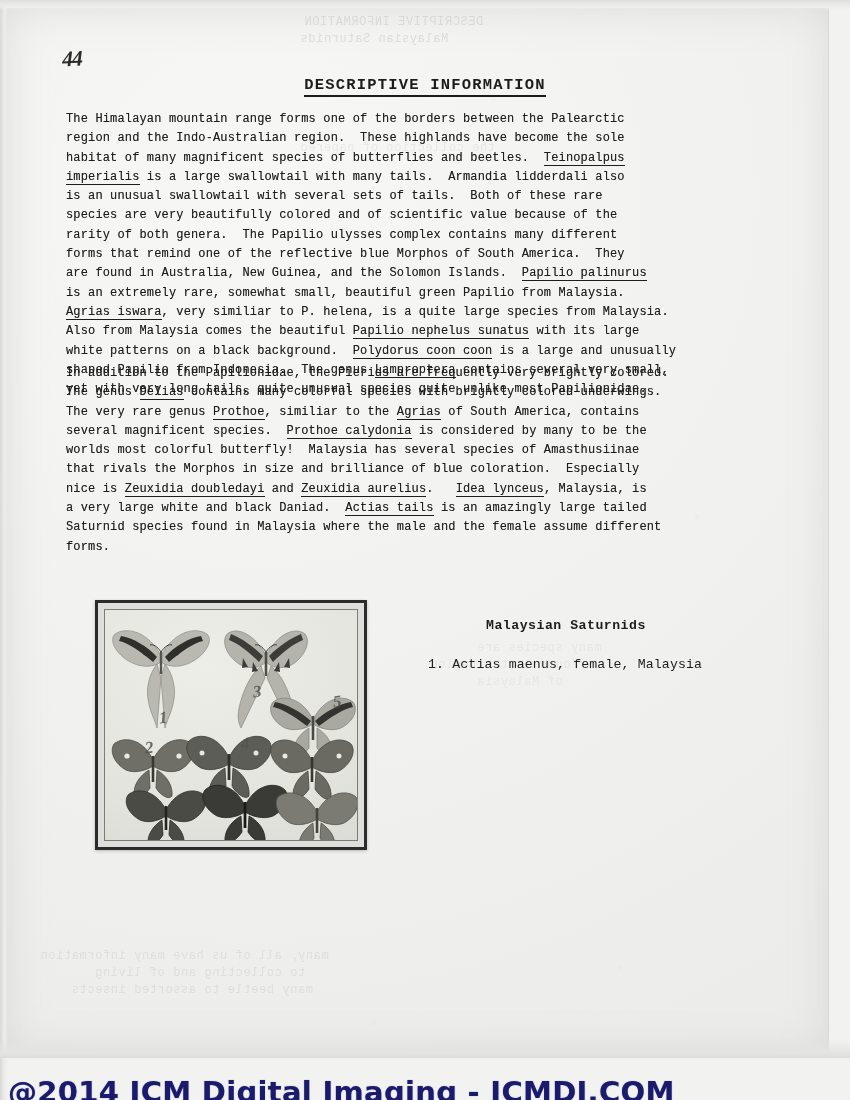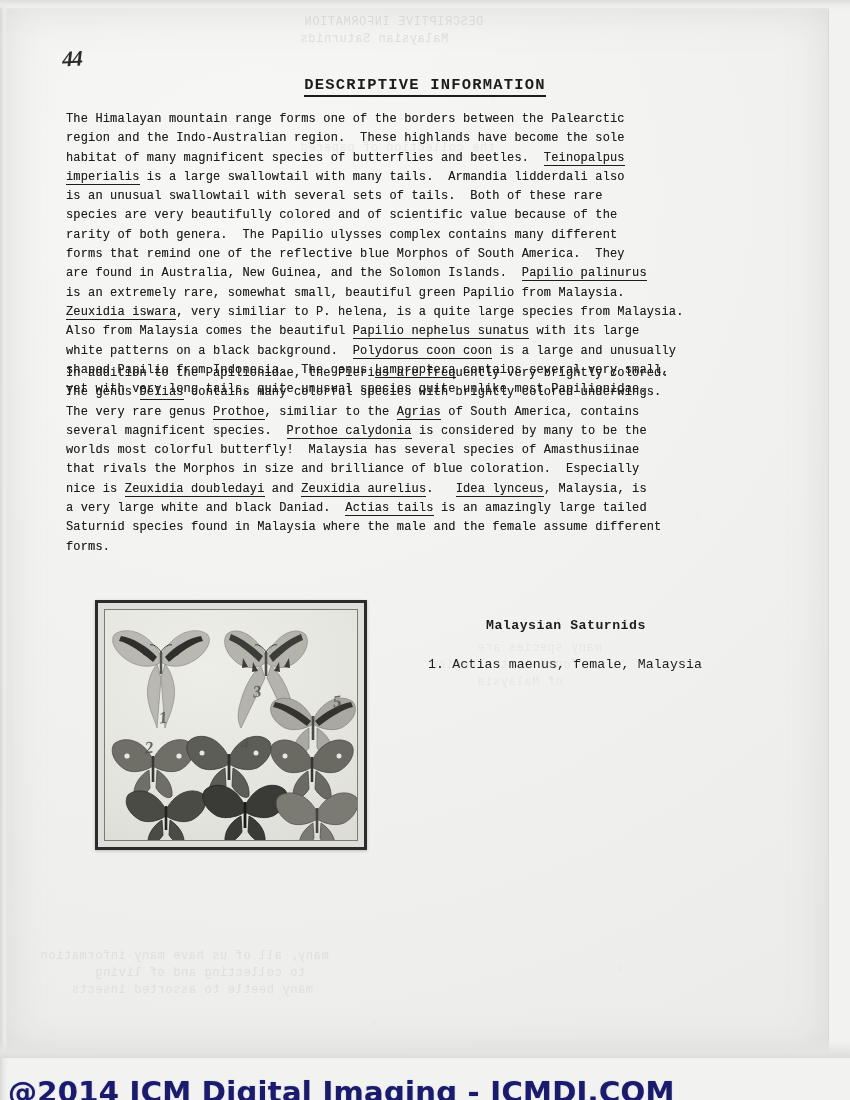--- a/index.html
+++ b/index.html
@@ -242,21 +242,21 @@
   <div class="body-text" id="para-1">The Himalayan mountain range forms one of the borders between the Palearctic
 region and the Indo-Australian region.  These highlands have become the sole
 habitat of many magnificent species of butterflies and beetles.  <u>Teinopalpus</u>
 <u>imperialis</u> is a large swallowtail with many tails.  Armandia lidderdali also
 is an unusual swallowtail with several sets of tails.  Both of these rare
 species are very beautifully colored and of scientific value because of the
 rarity of both genera.  The Papilio ulysses complex contains many different
 forms that remind one of the reflective blue Morphos of South America.  They
 are found in Australia, New Guinea, and the Solomon Islands.  <u>Papilio palinurus</u>
 is an extremely rare, somewhat small, beautiful green Papilio from Malaysia.
-<u>Zeuxidia iswara</u>, very similiar to P. helena, is a quite large species from Malaysia.
+<u>Agrias iswara</u>, very similiar to P. helena, is a quite large species from Malaysia.
 Also from Malaysia comes the beautiful <u>Papilio nephelus sunatus</u> with its large
 white patterns on a black background.  <u>Polydorus coon coon</u> is a large and unusually
 shaped Papilio from Indonesia.  The genus <u>Lamproptera</u> contains several very small,
 yet with very long tails, quite unusual species quite unlike most Papilionidae.</div>
   <div class="body-text" id="para-2">In addition to the Papilionidae, the Pierids are frequently very brightly colored.
 The genus <u>Delias</u> contains many colorful species with brightly colored underwings.
 The very rare genus <u>Prothoe</u>, similiar to the <u>Agrias</u> of South America, contains
 several magnificent species.  <u>Prothoe calydonia</u> is considered by many to be the
 worlds most colorful butterfly!  Malaysia has several species of Amasthusiinae
 that rivals the Morphos in size and brilliance of blue coloration.  Especially

